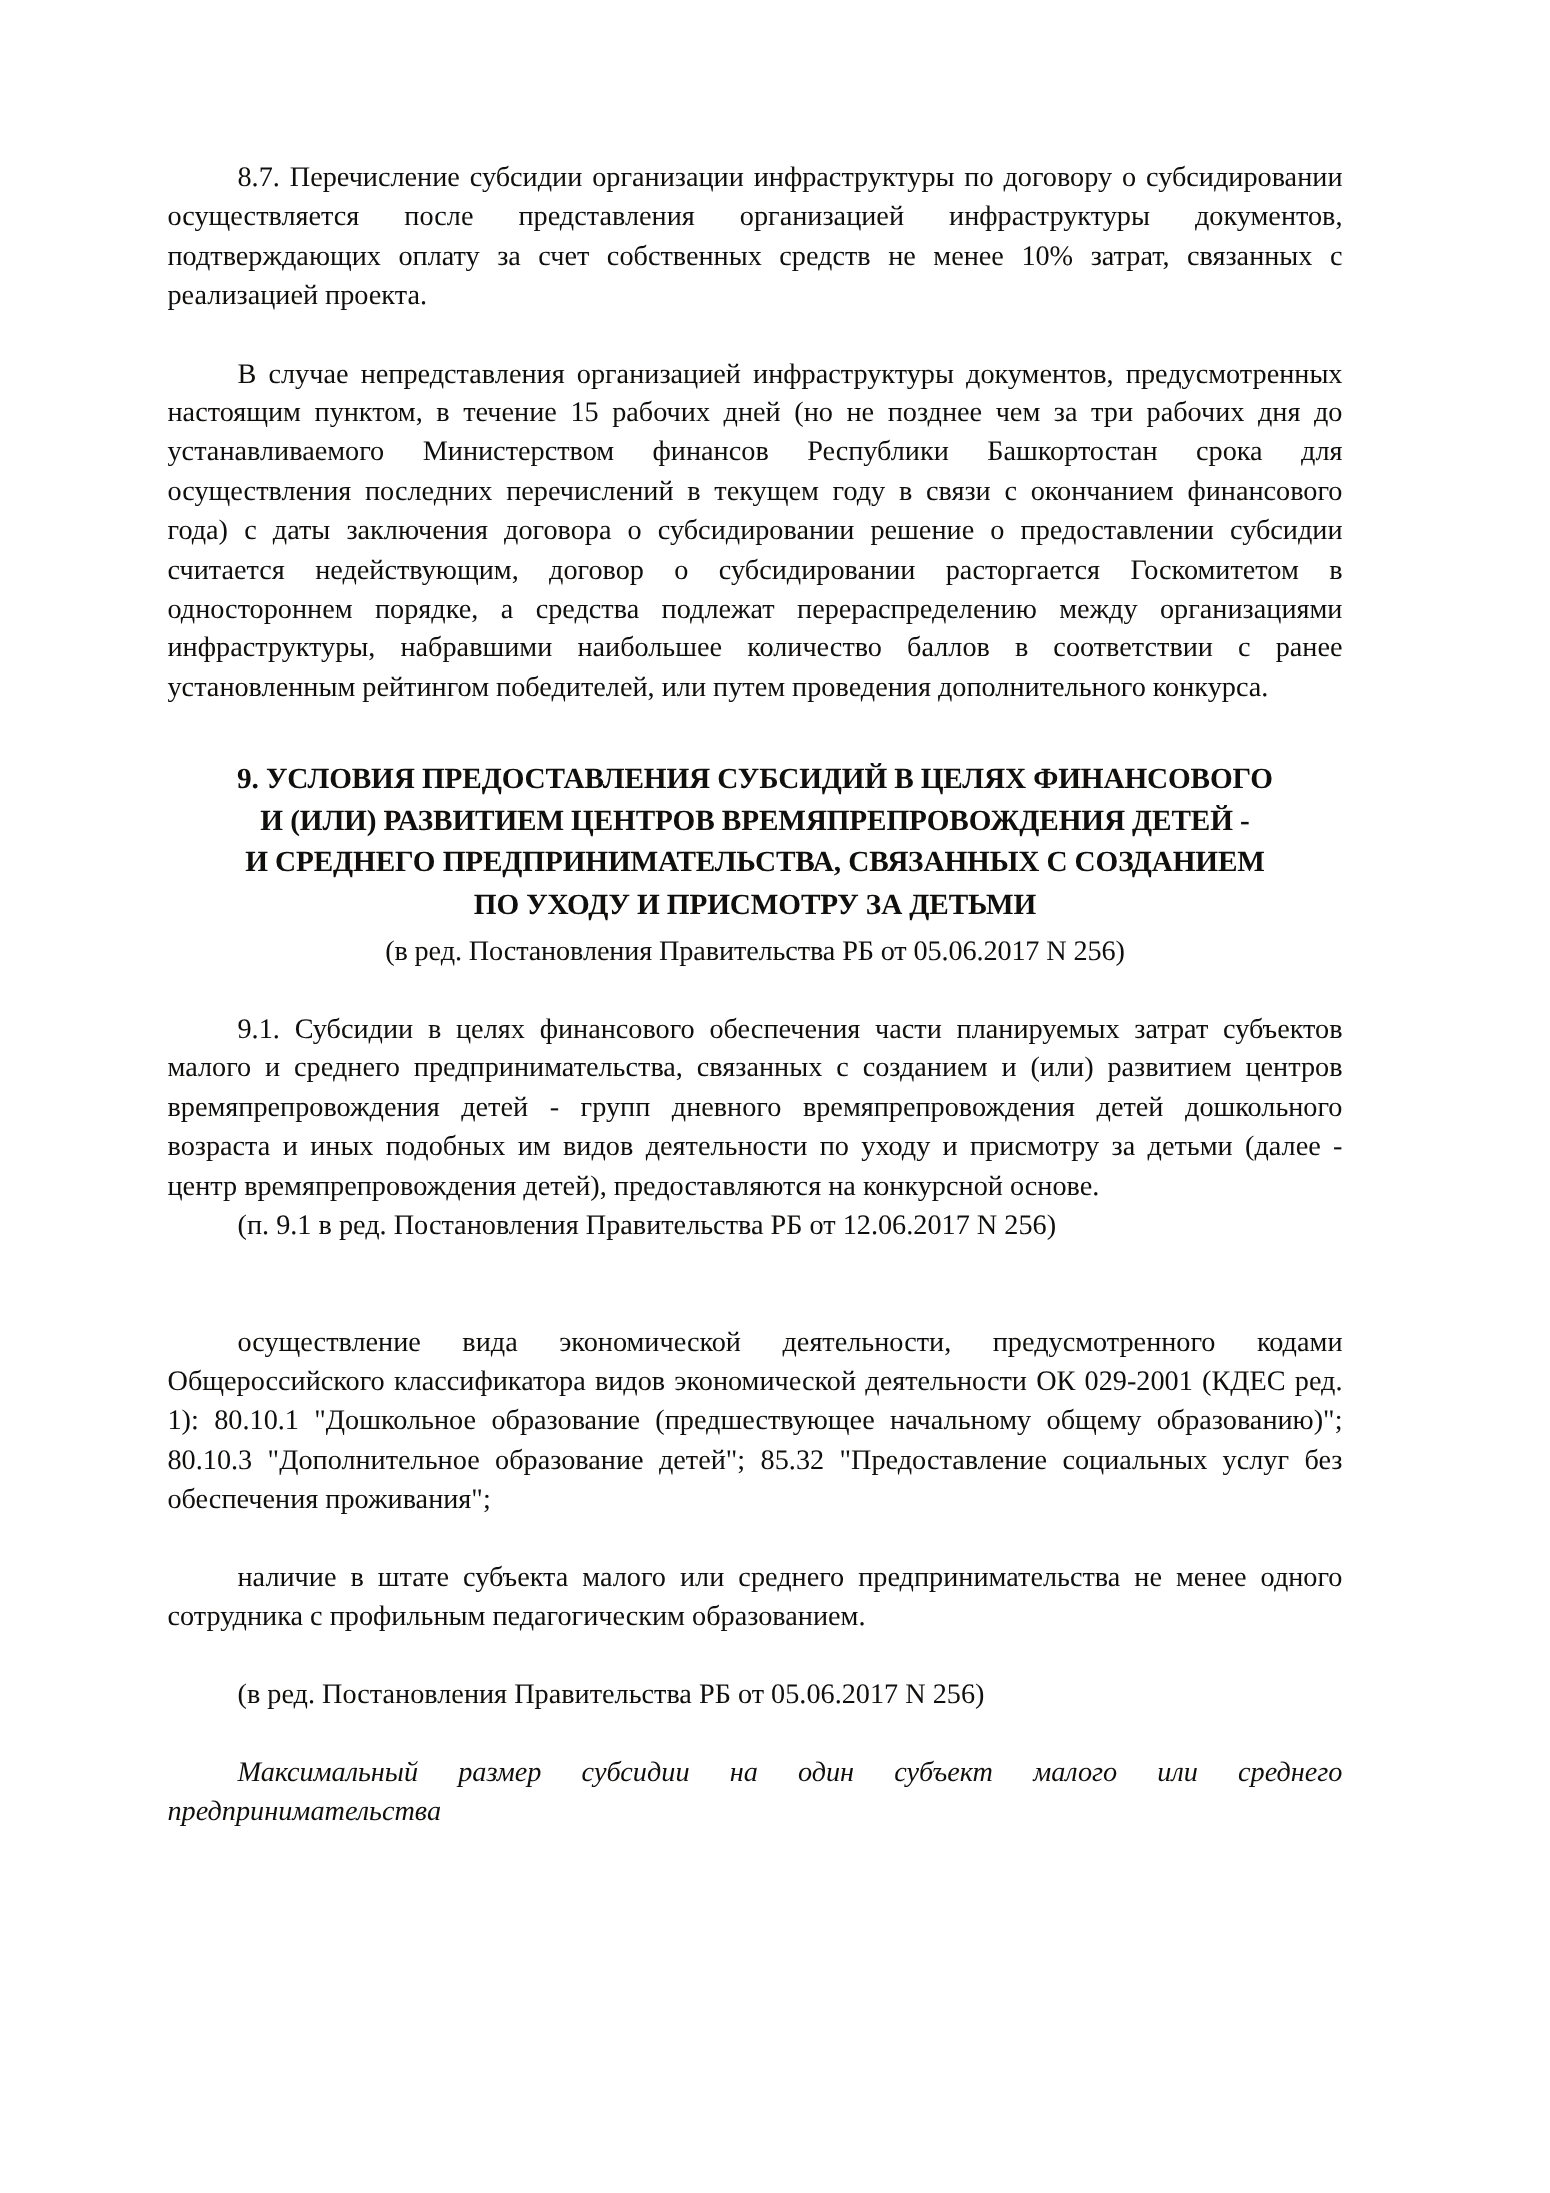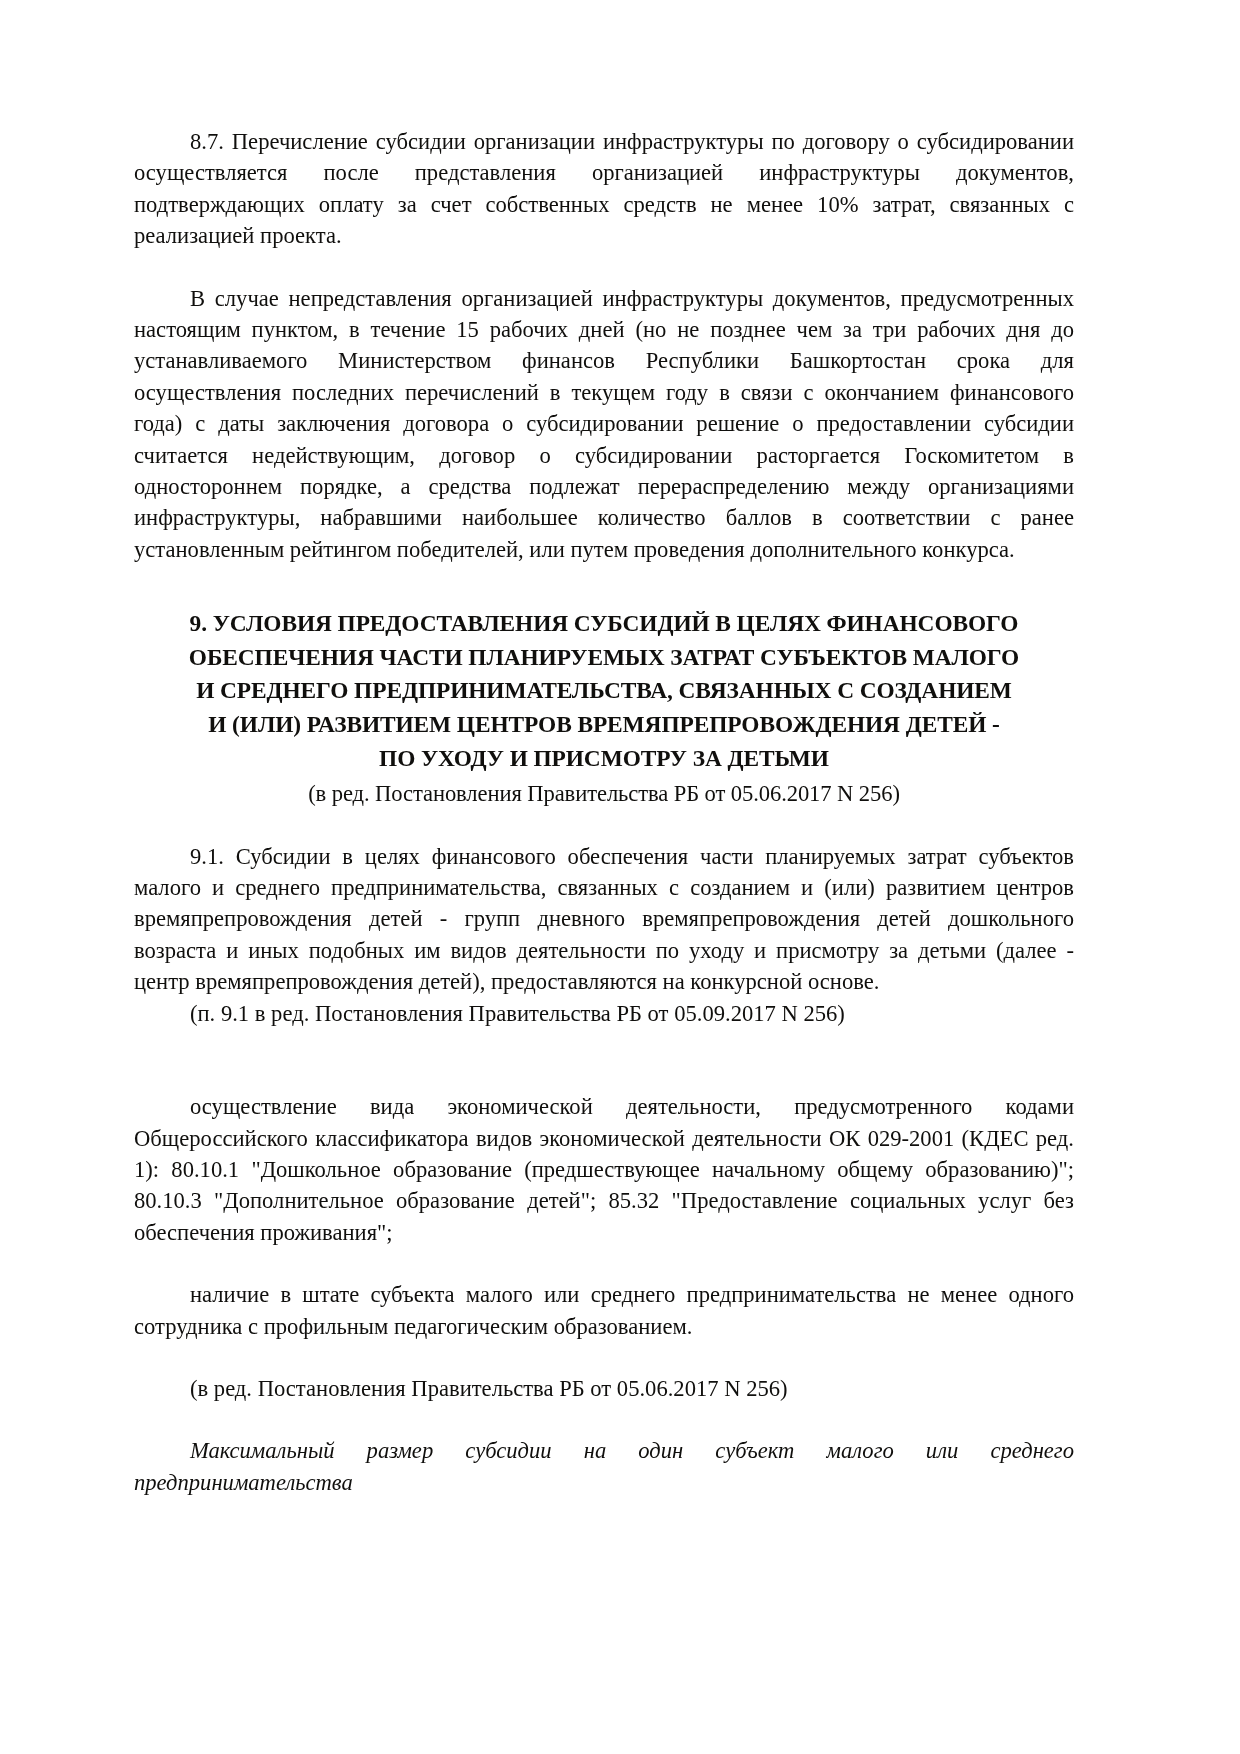--- a/index.html
+++ b/index.html
@@ -70,31 +70,30 @@
   <div class="doc-body">
 
     <p class="para">8.7. Перечисление субсидии организации инфраструктуры по договору о субсидировании осуществляется после представления организацией инфраструктуры документов, подтверждающих оплату за счет собственных средств не менее 10% затрат, связанных с реализацией проекта.</p>
 
     <div class="gap"></div>
 
     <p class="para">В случае непредставления организацией инфраструктуры документов, предусмотренных настоящим пунктом, в течение 15 рабочих дней (но не позднее чем за три рабочих дня до устанавливаемого Министерством финансов Республики Башкортостан срока для осуществления последних перечислений в текущем году в связи с окончанием финансового года) с даты заключения договора о субсидировании решение о предоставлении субсидии считается недействующим, договор о субсидировании расторгается Госкомитетом в одностороннем порядке, а средства подлежат перераспределению между организациями инфраструктуры, набравшими наибольшее количество баллов в соответствии с ранее установленным рейтингом победителей, или путем проведения дополнительного конкурса.</p>
 
     <div class="heading-block">
       <span class="hline">9. УСЛОВИЯ ПРЕДОСТАВЛЕНИЯ СУБСИДИЙ В ЦЕЛЯХ ФИНАНСОВОГО</span>
-      <span class="hline">ОБЕСПЕЧЕНИЯ ЧАСТИ ПЛАНИРУЕМЫХ ЗАТРАТ СУБЪЕКТОВ МАЛОГО</span>
+      <span class="hline">И (ИЛИ) РАЗВИТИЕМ ЦЕНТРОВ ВРЕМЯПРЕПРОВОЖДЕНИЯ ДЕТЕЙ -</span>
       <span class="hline">И СРЕДНЕГО ПРЕДПРИНИМАТЕЛЬСТВА, СВЯЗАННЫХ С СОЗДАНИЕМ</span>
-      <span class="hline">И (ИЛИ) РАЗВИТИЕМ ЦЕНТРОВ ВРЕМЯПРЕПРОВОЖДЕНИЯ ДЕТЕЙ -</span>
       <span class="hline">ПО УХОДУ И ПРИСМОТРУ ЗА ДЕТЬМИ</span>
       <div class="heading-note">(в ред. Постановления Правительства РБ от 05.06.2017 N 256)</div>
     </div>
 
     <div class="gap"></div>
 
     <p class="para">9.1. Субсидии в целях финансового обеспечения части планируемых затрат субъектов малого и среднего предпринимательства, связанных с созданием и (или) развитием центров времяпрепровождения детей - групп дневного времяпрепровождения детей дошкольного возраста и иных подобных им видов деятельности по уходу и присмотру за детьми (далее - центр времяпрепровождения детей), предоставляются на конкурсной основе.</p>
-    <p class="para ref-line">(п. 9.1 в ред. Постановления Правительства РБ от 05.09.2017 N 256)</p>
+    <p class="para ref-line">(п. 9.1 в ред. Постановления Правительства РБ от 12.06.2017 N 256)</p>
 
     <div class="gap"></div>
 
 
     <div class="gap"></div>
 
     <p class="para">осуществление вида экономической деятельности, предусмотренного кодами Общероссийского классификатора видов экономической деятельности ОК 029-2001 (КДЕС ред. 1): 80.10.1 "Дошкольное образование (предшествующее начальному общему образованию)"; 80.10.3 "Дополнительное образование детей"; 85.32 "Предоставление социальных услуг без обеспечения проживания";</p>
 
     <div class="gap"></div>
 

